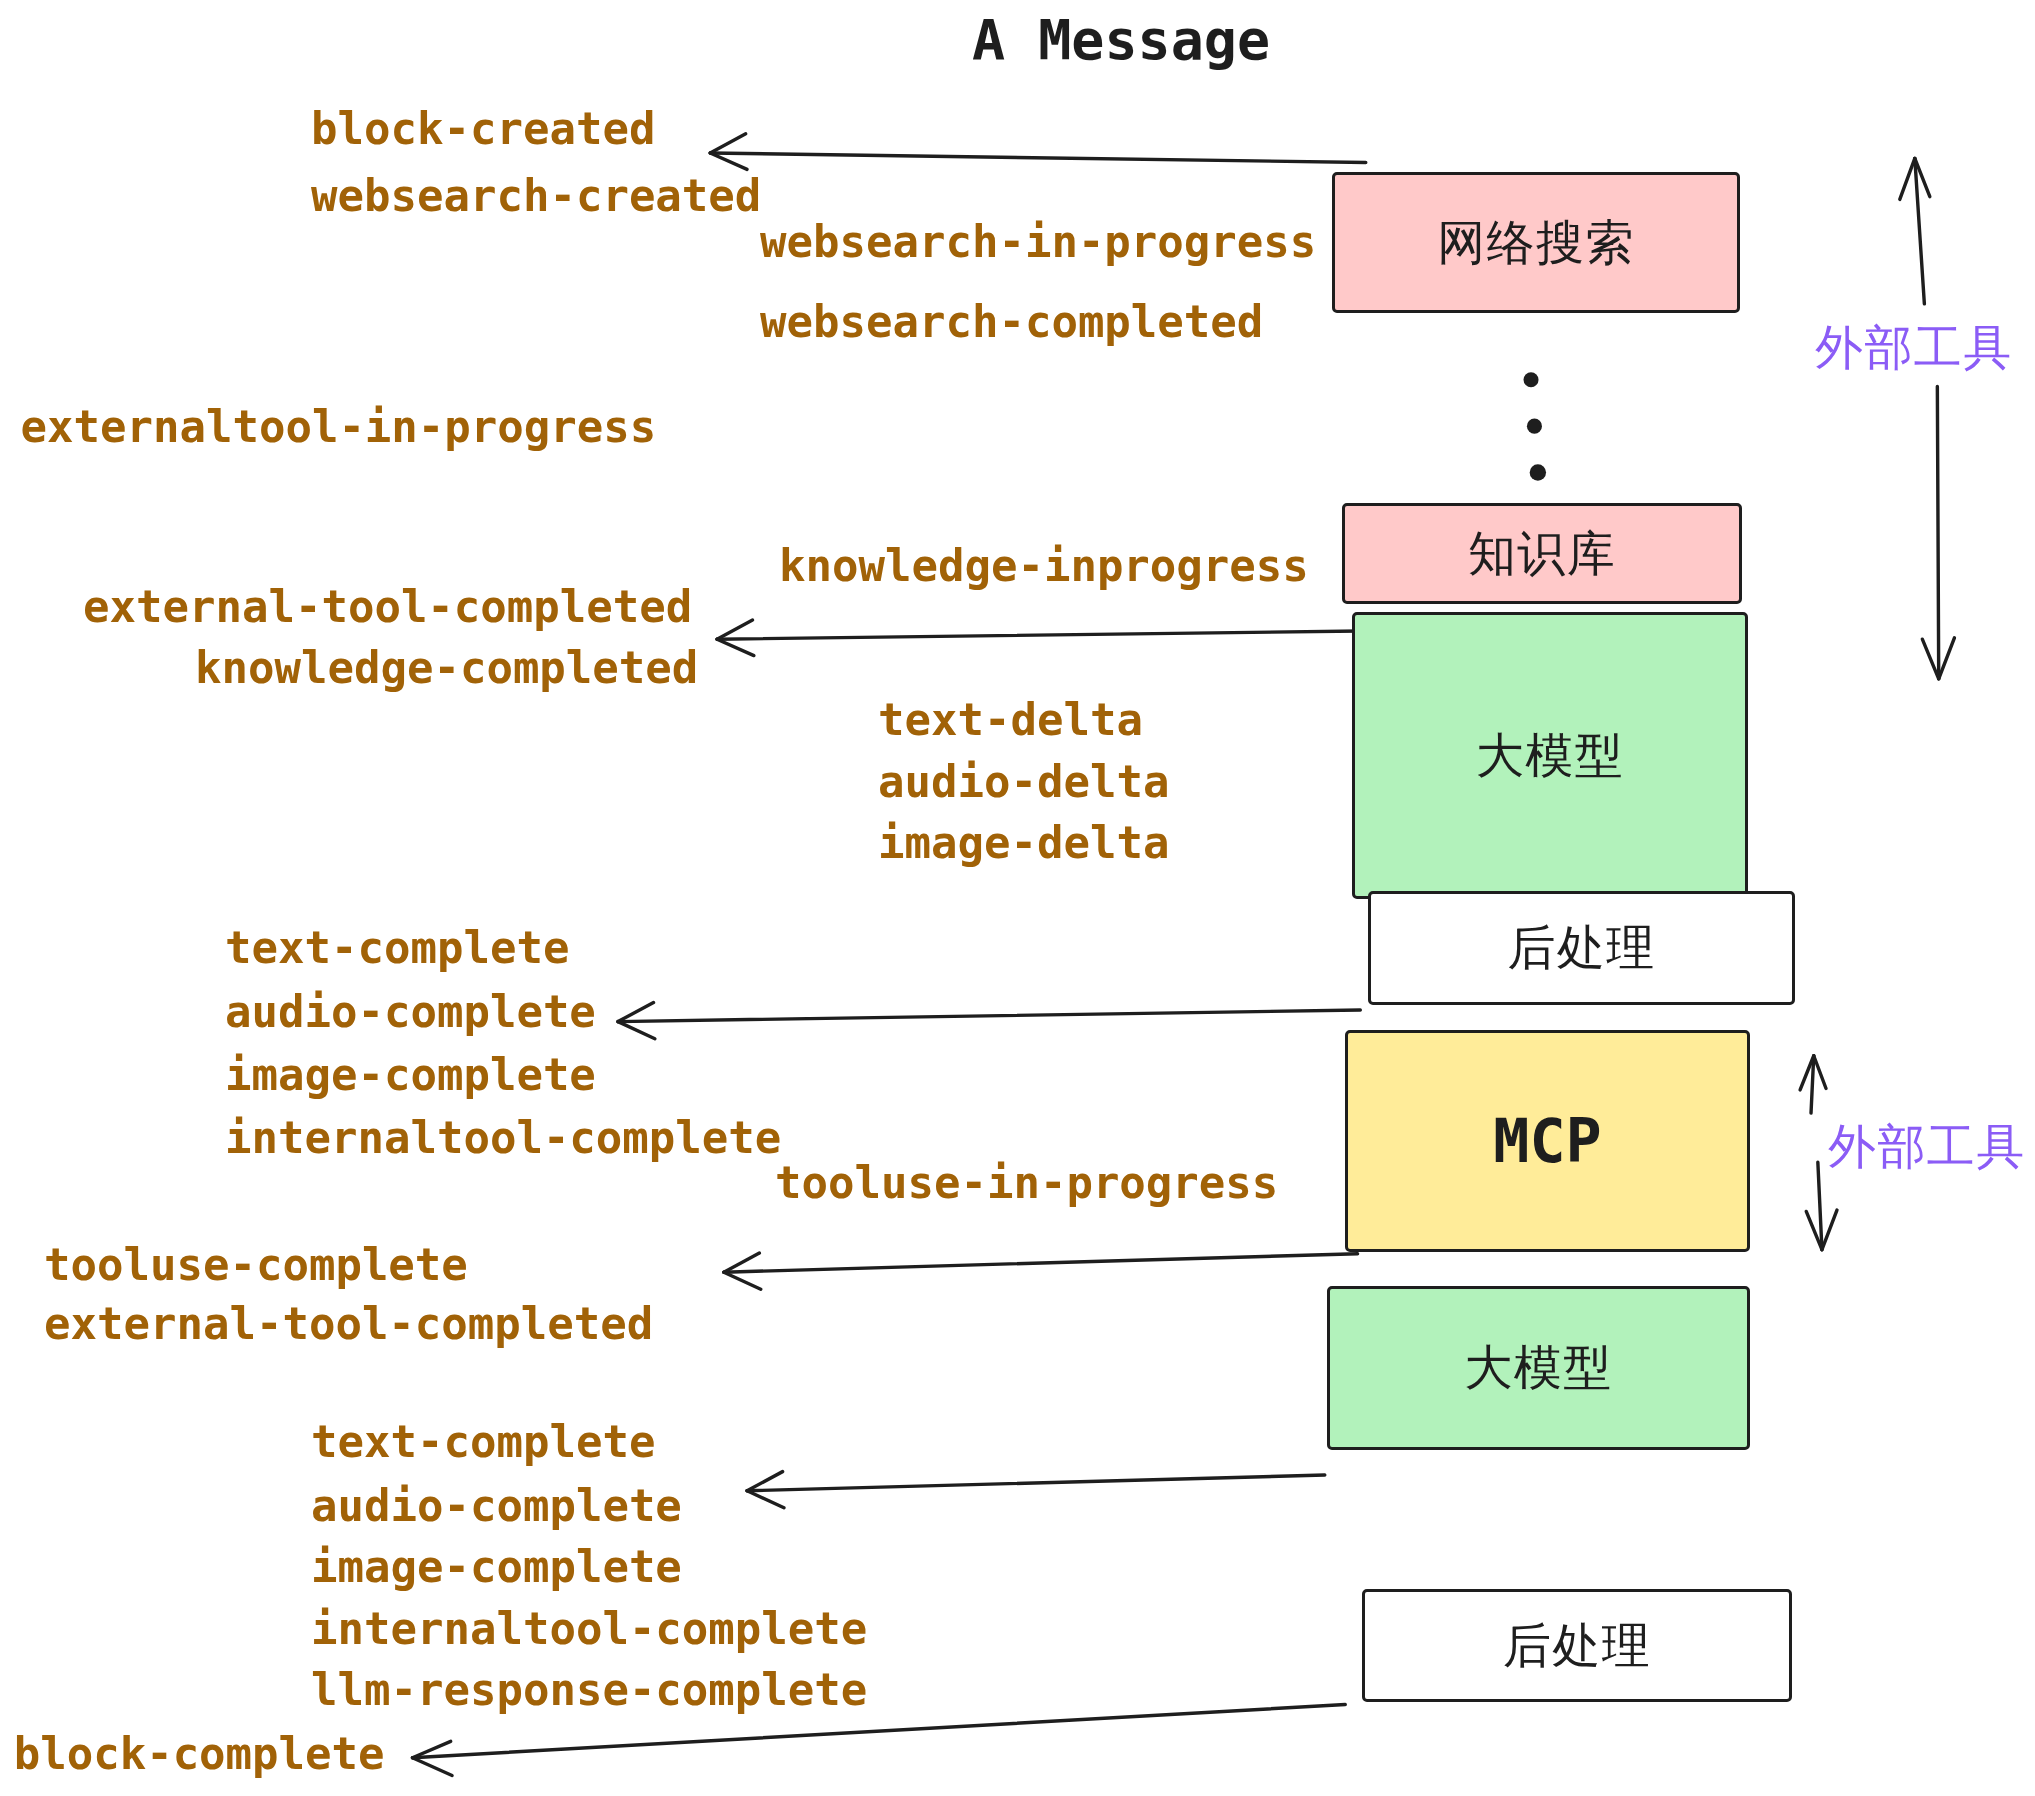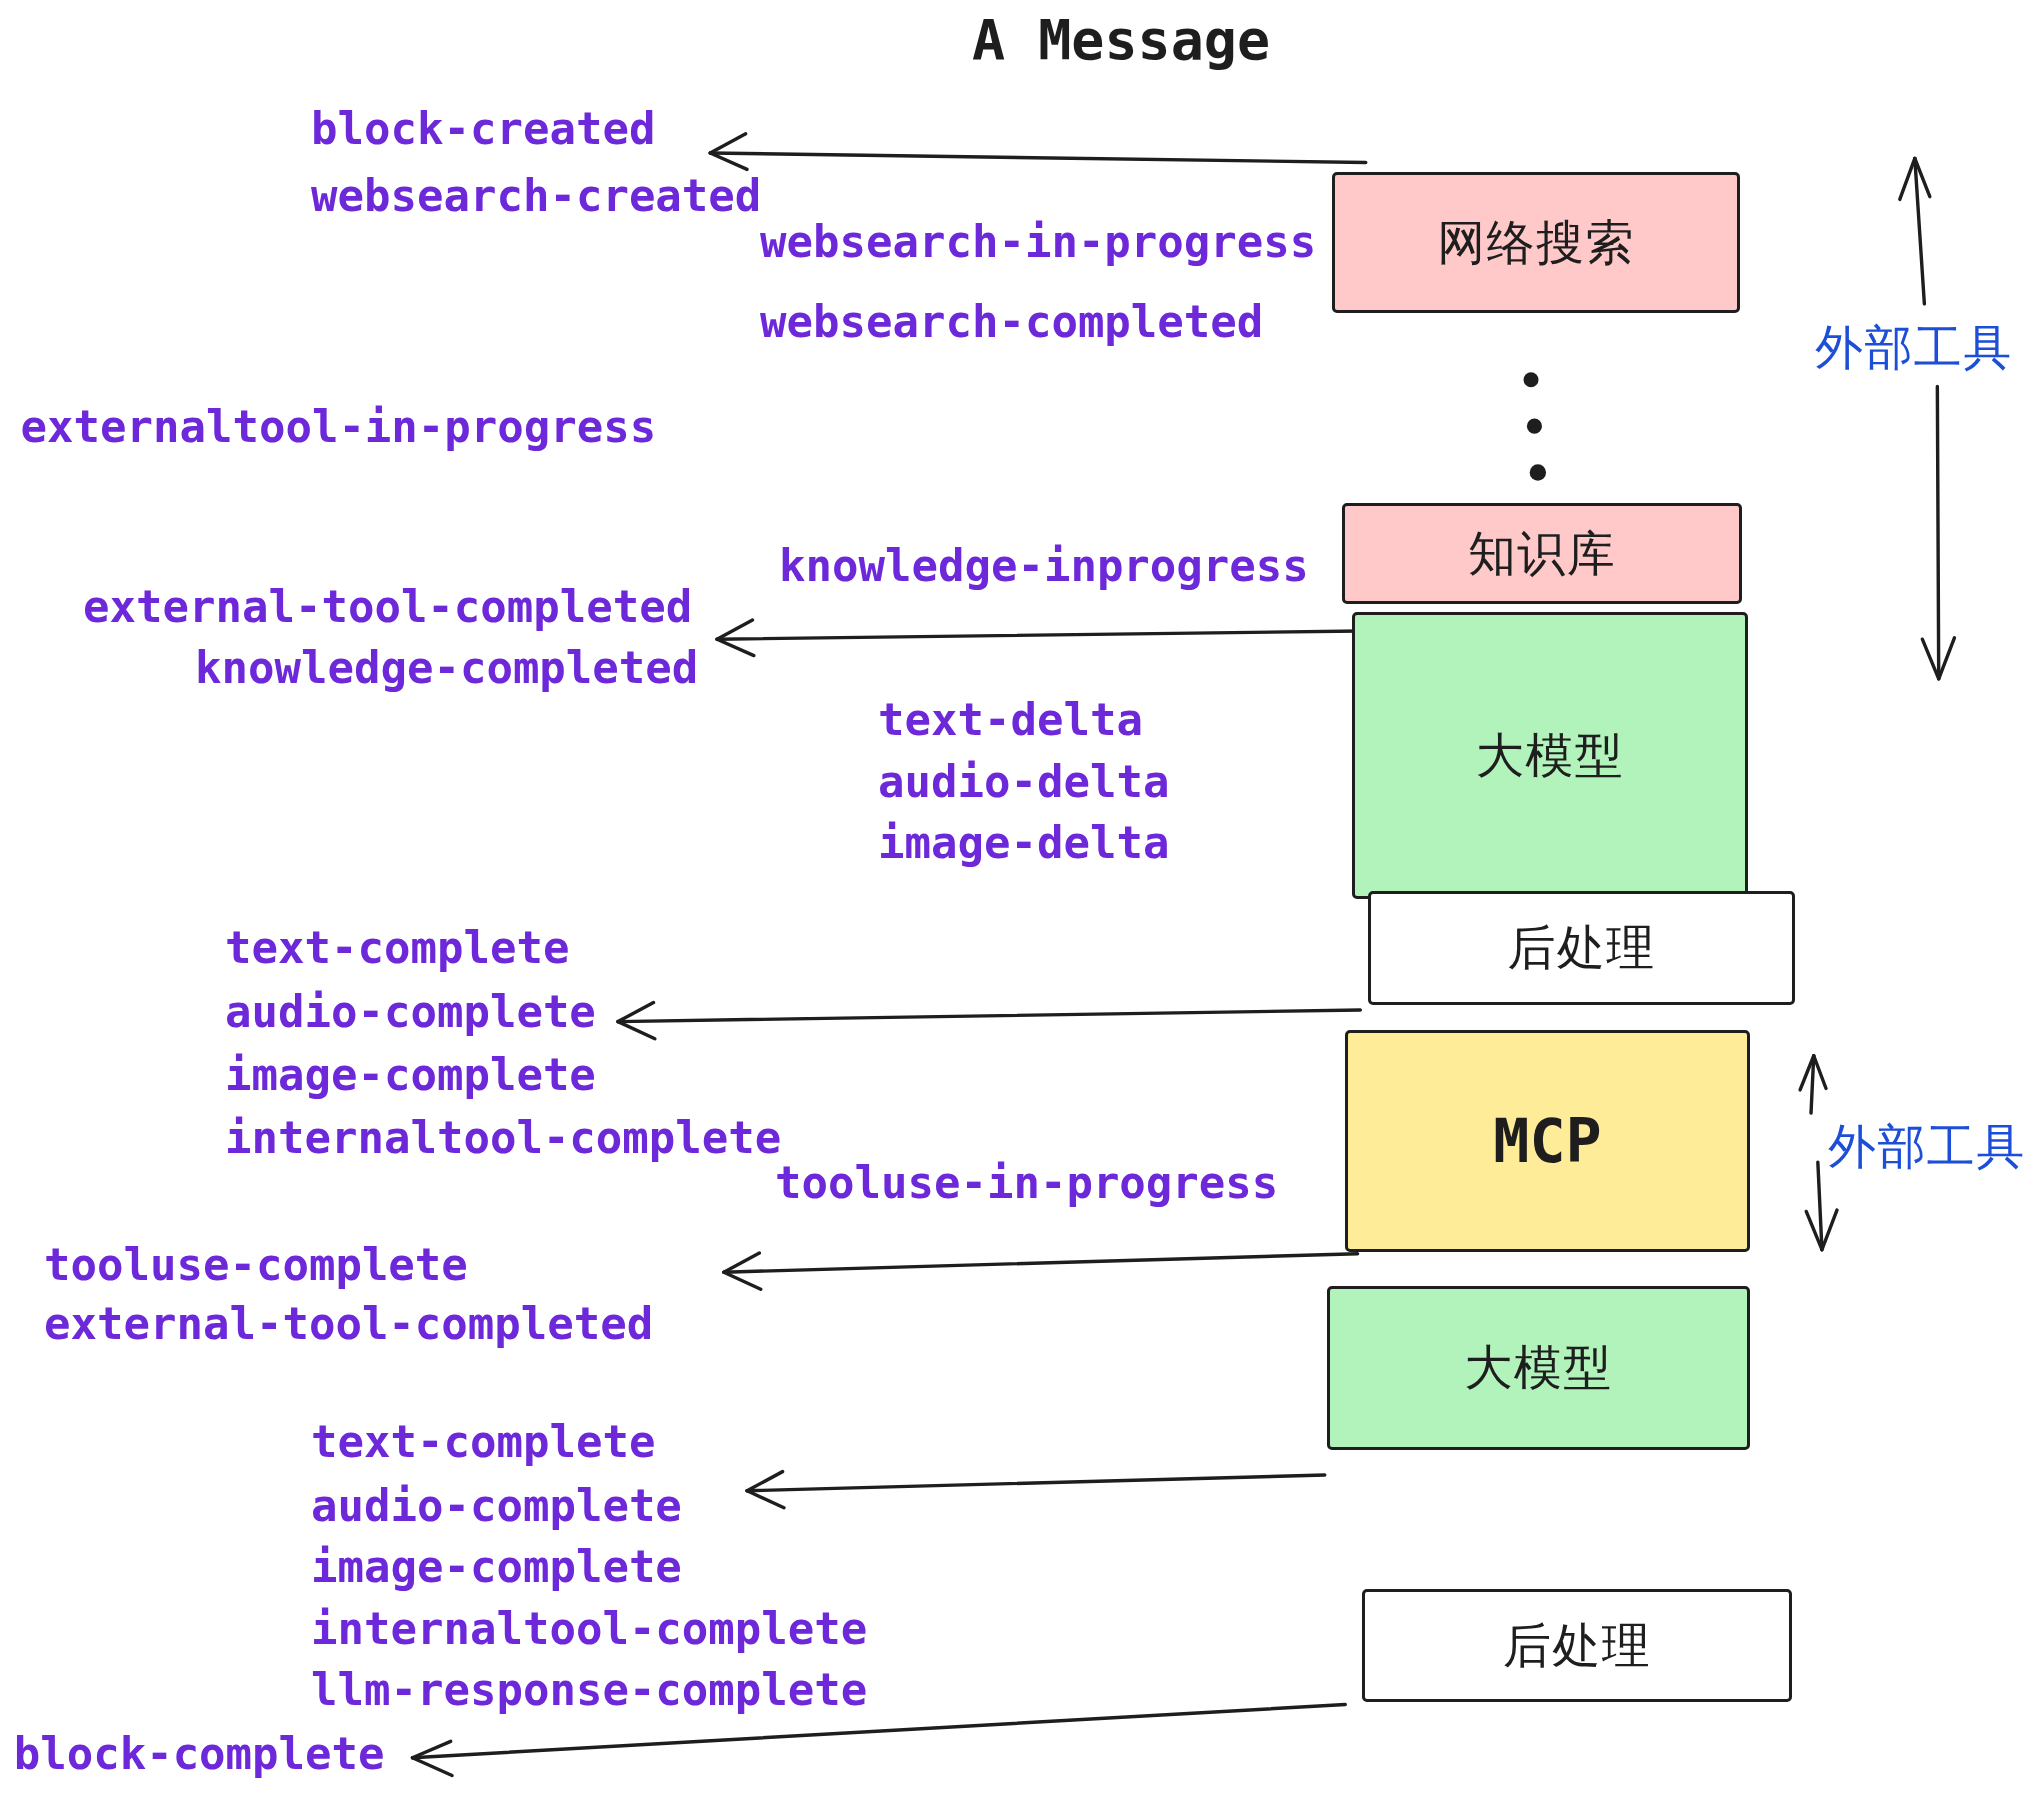--- a/index.html
+++ b/index.html
@@ -5,21 +5,21 @@
   html,body{margin:0;padding:0;}
   body{
     width:2035px;height:1796px;position:relative;background:#ffffff;overflow:hidden;
     font-family:"DejaVu Sans Mono","Liberation Mono",monospace;color:#1e1e1e;
   }
   #canvas{position:absolute;left:0;top:0;width:2035px;height:1796px;}
   svg.layer{position:absolute;left:0;top:0;z-index:1;}
   .ev{
     position:absolute;z-index:3;white-space:nowrap;
     font-family:"DejaVu Sans Mono","Liberation Mono",monospace;
-    font-size:44px;font-weight:600;line-height:49px;color:#6d28d9;
+    font-size:44px;font-weight:600;line-height:49px;color:#a16207;
   }
   .title{
     position:absolute;z-index:3;white-space:nowrap;
     font-family:"DejaVu Sans Mono","Liberation Mono",monospace;
     font-size:55px;font-weight:700;color:#1e1e1e;
   }
   .box{
     position:absolute;z-index:2;box-sizing:border-box;
     border:3.4px solid #1e1e1e;border-radius:5px;
     display:flex;align-items:center;justify-content:center;
@@ -29,21 +29,21 @@
     font-size:48px;font-weight:500;color:#1e1e1e;letter-spacing:1.4px;
   }
   .box .lbl.mono{font-family:"DejaVu Sans Mono","Liberation Mono",monospace;font-weight:700;font-size:60px;letter-spacing:0;}
   .fill-pink{background:#FFC9C9;}
   .fill-green{background:#B2F2BB;}
   .fill-yellow{background:#FFEC99;}
   .fill-white{background:#FFFFFF;margin-left:17px;}
   .side{
     position:absolute;z-index:3;white-space:nowrap;
     font-family:"DejaVu Sans","Liberation Sans",sans-serif;
-    font-size:48px;font-weight:500;color:#1d4ed8;letter-spacing:1.4px;
+    font-size:48px;font-weight:500;color:#8b5cf6;letter-spacing:1.4px;
   }
 </style>
 </head>
 <body>
 
 <div id="canvas">
 
   <svg class="layer" width="2035" height="1796" viewBox="0 0 2980 2630" fill="none" stroke="#1e1e1e" stroke-width="5" stroke-linecap="round">
 
     <g>

